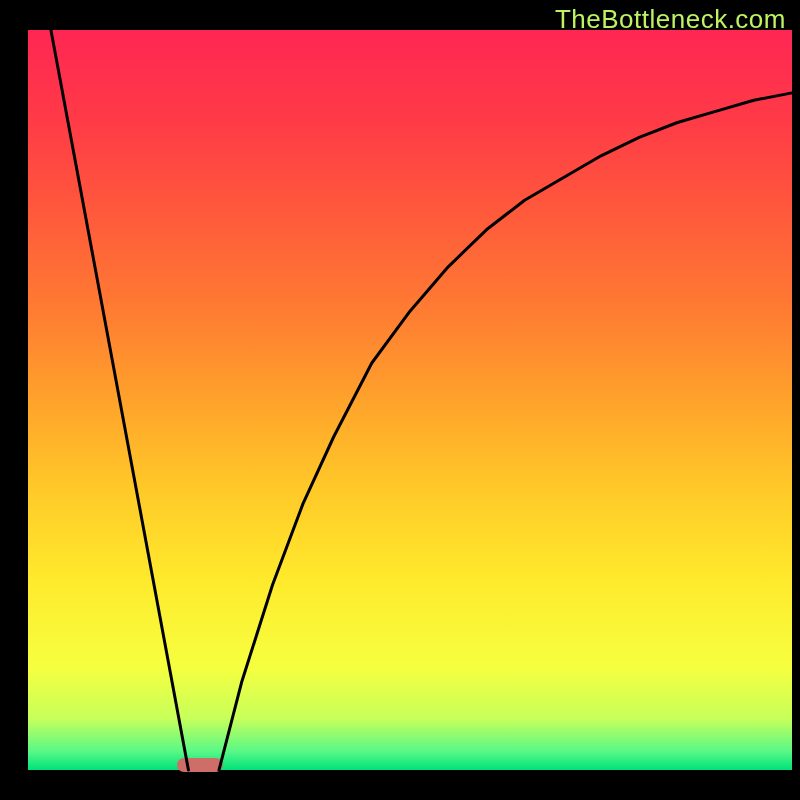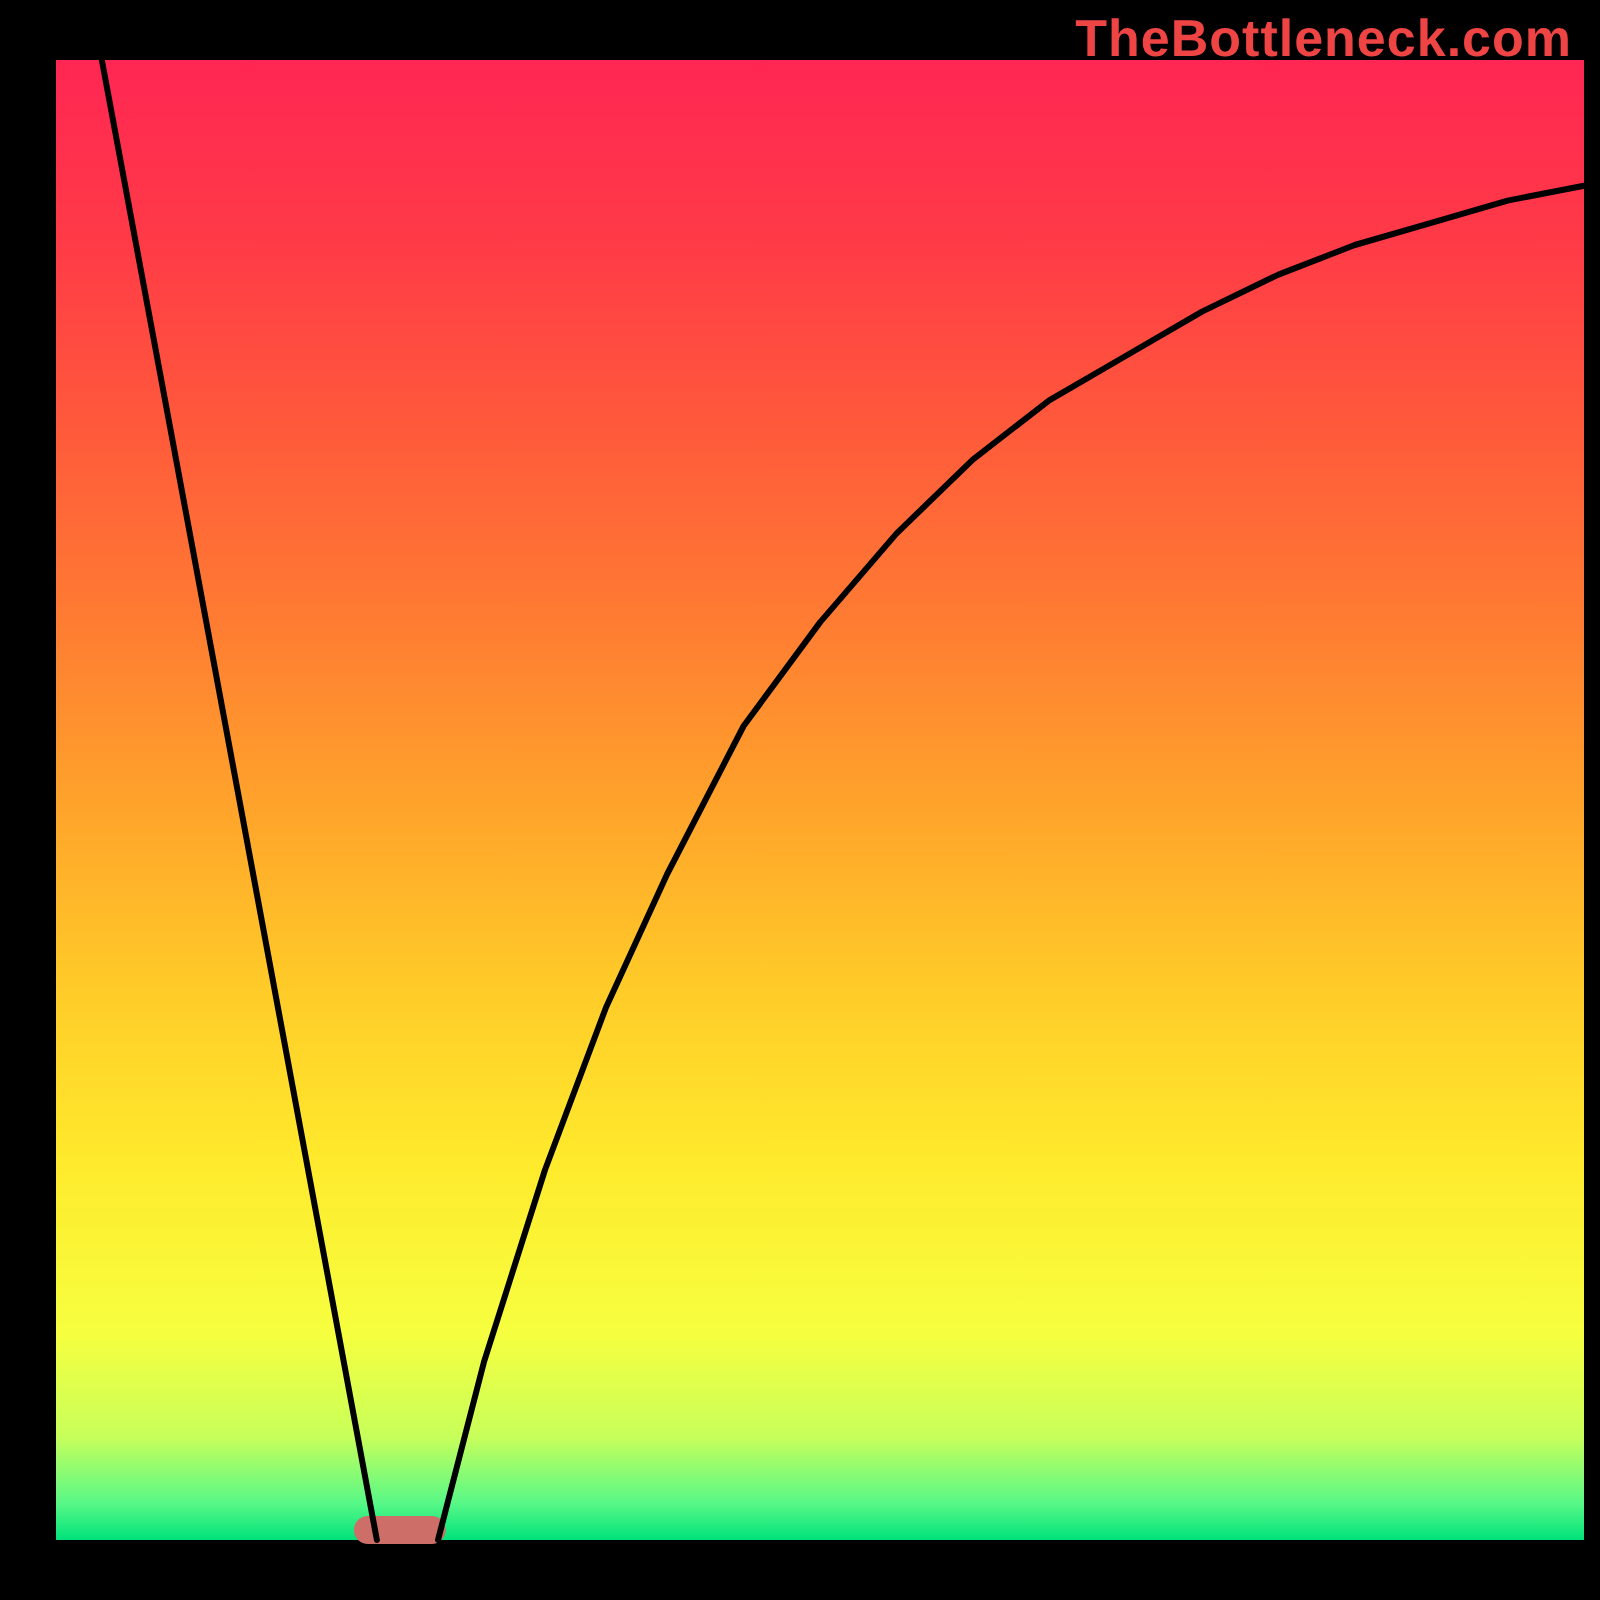--- a/index.html
+++ b/index.html
@@ -14,23 +14,23 @@
   .frame {
     width: 800px;
     height: 800px;
     background: #000;
     position: relative;
   }
   .watermark {
     position: absolute;
     top: 4px;
     right: 14px;
-    color: #ef4444;
+    color: #bef264;
     font-size: 26px;
-    font-weight: 700;
+    font-weight: 400;
     letter-spacing: 0.5px;
     z-index: 10;
     user-select: none;
   }
   svg {
     display: block;
   }
 </style>
 </head>
 <body>

